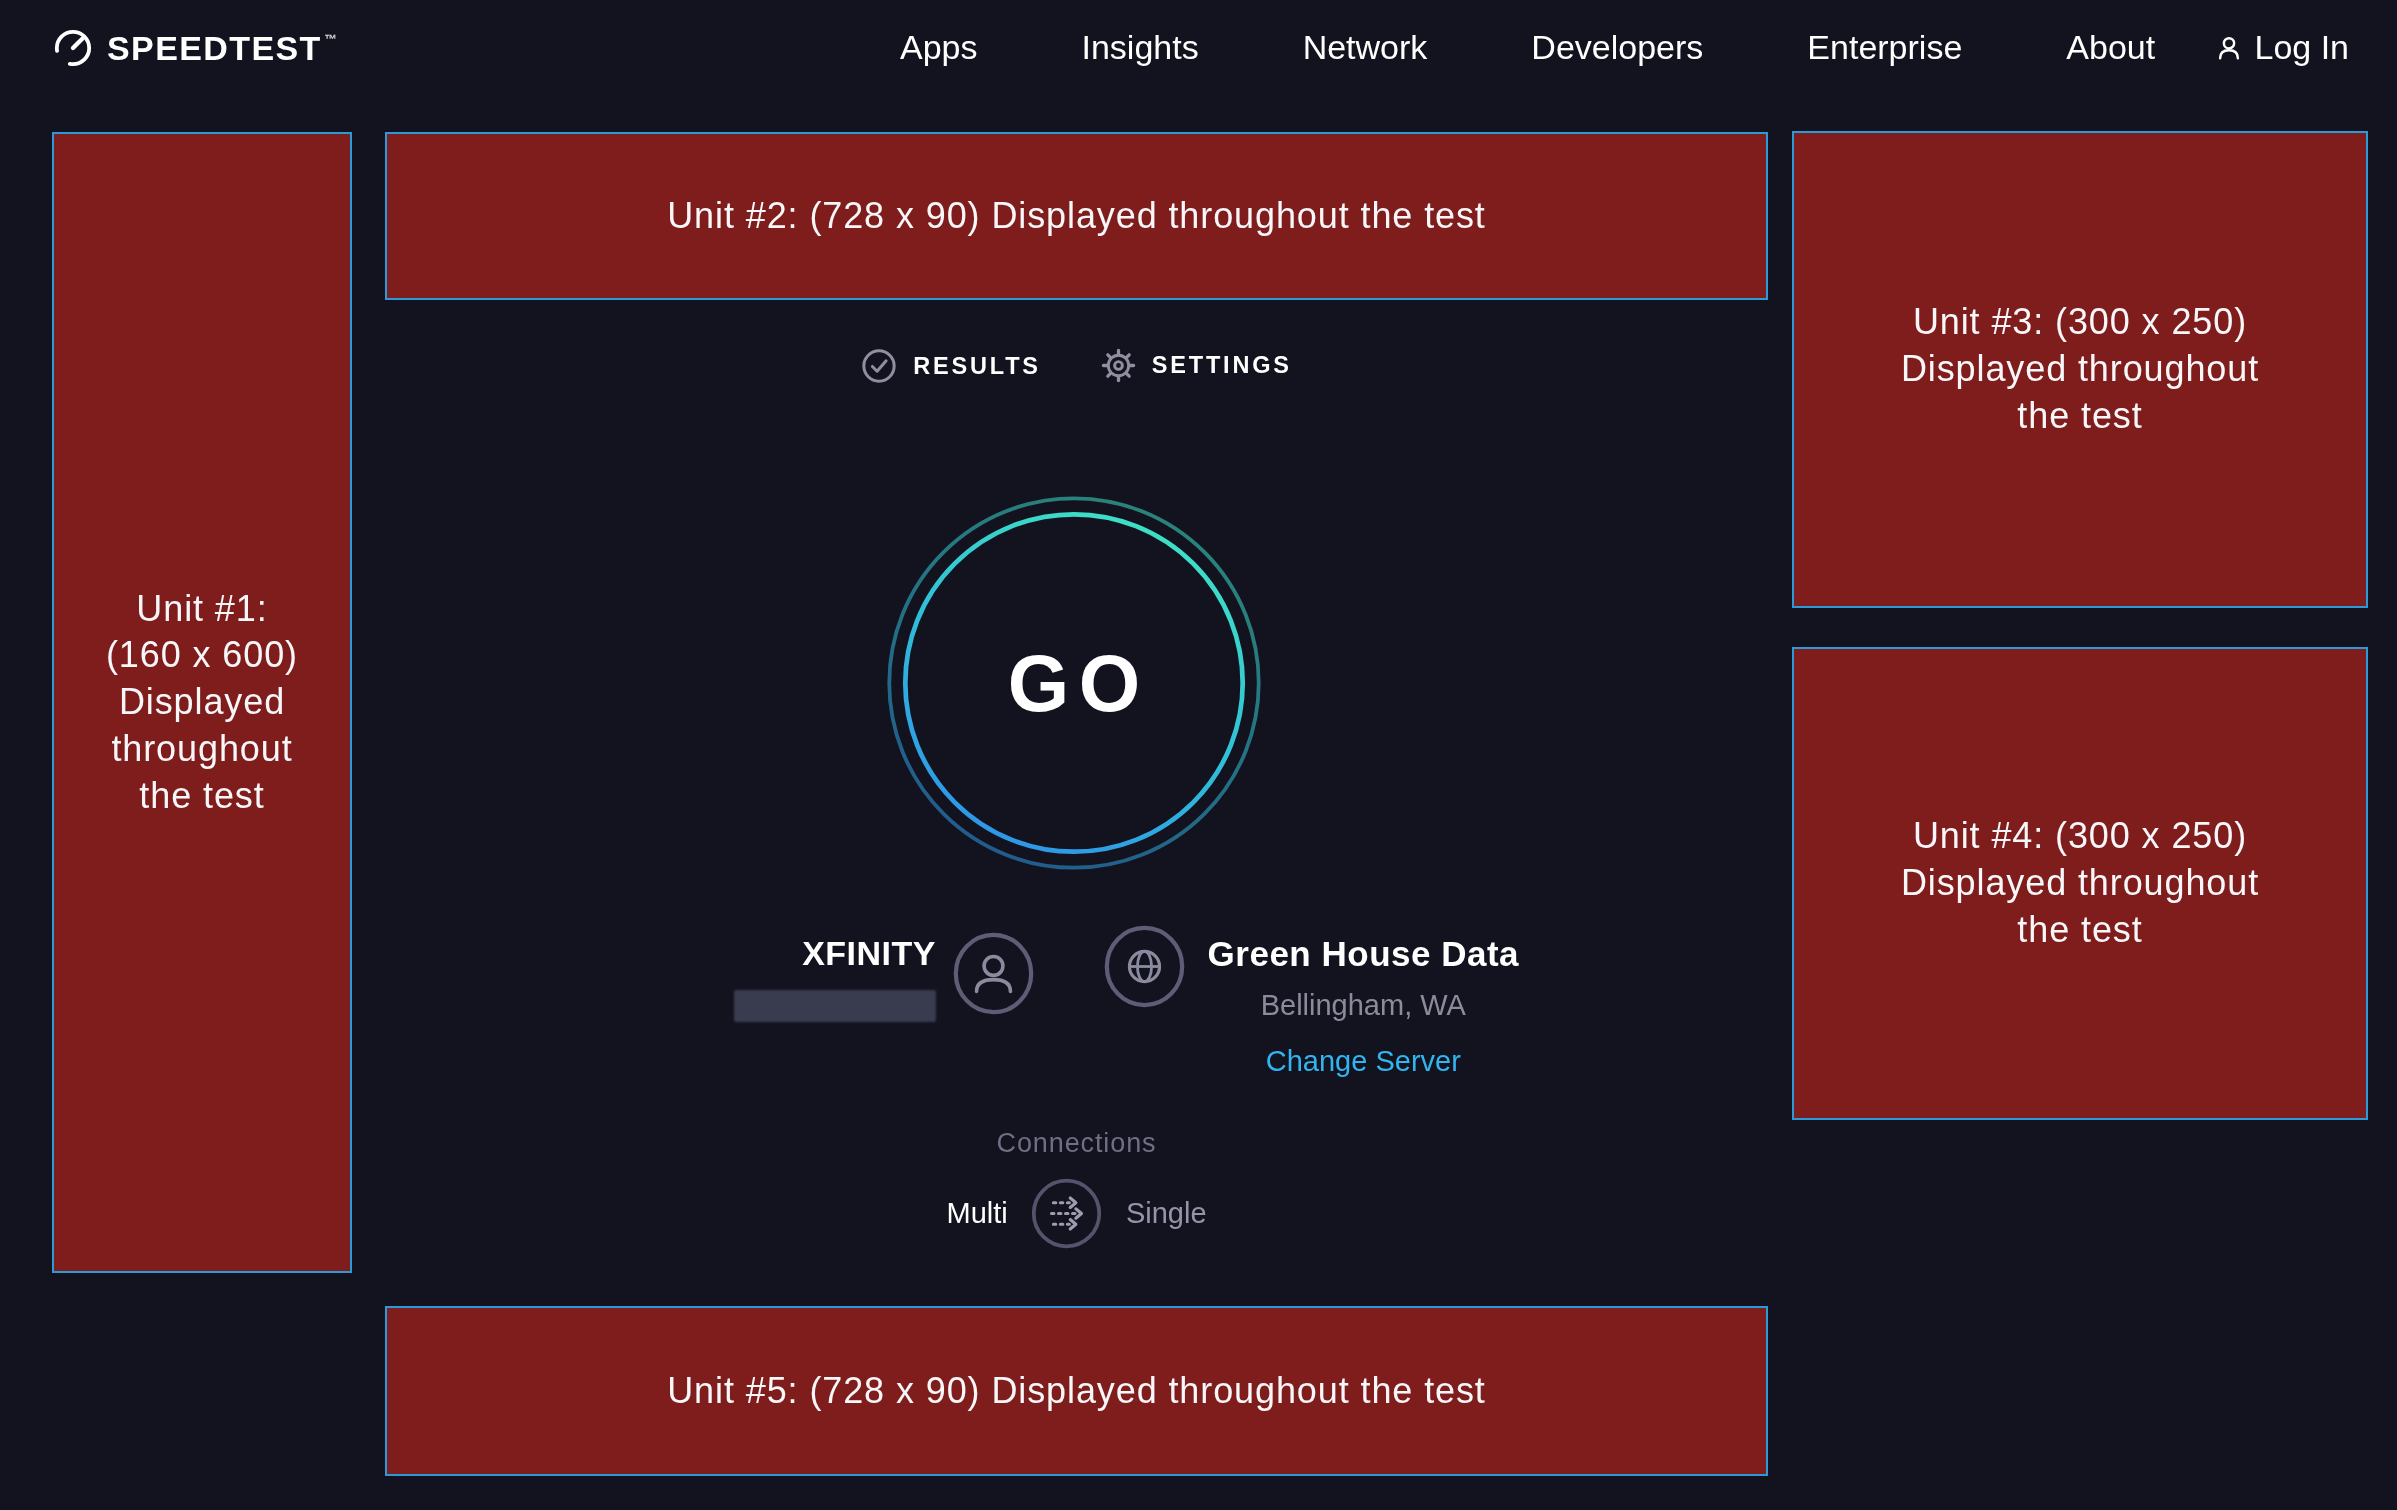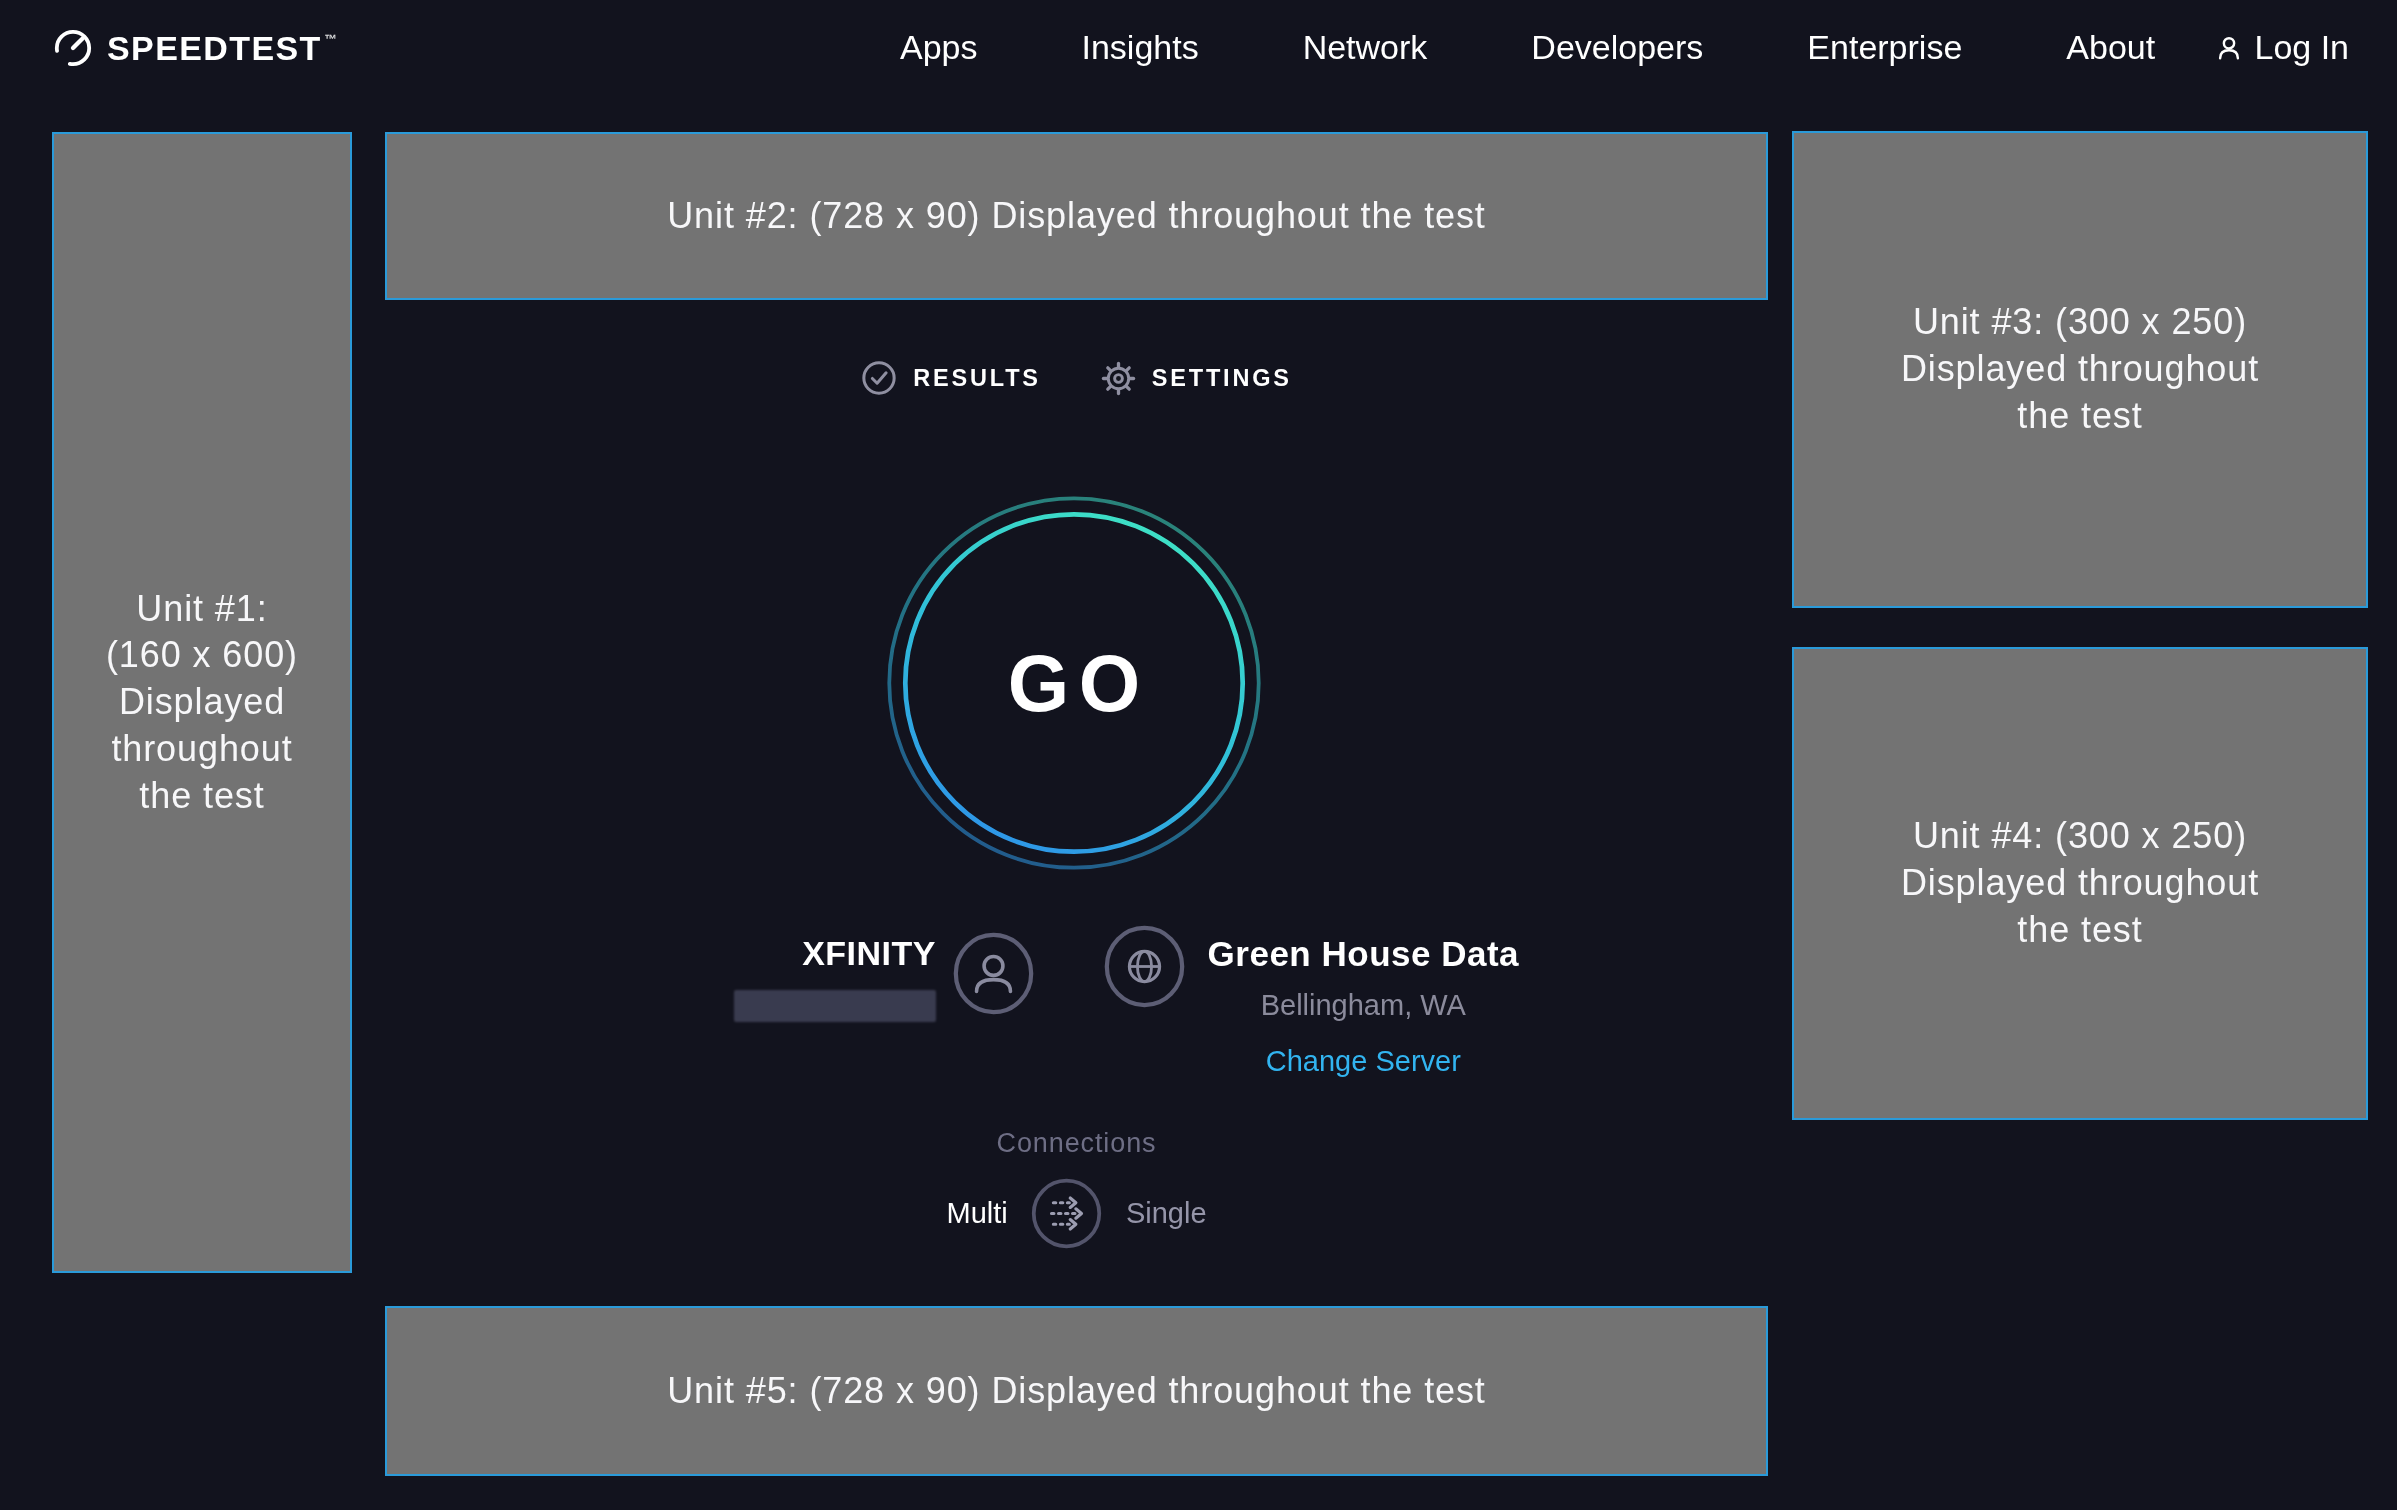--- a/index.html
+++ b/index.html
@@ -23,41 +23,41 @@
   .logo { display:flex; align-items:center; gap:14px; cursor:pointer; }
   .logo-text { font-size:34px; font-weight:700; letter-spacing:1.4px; line-height:1; }
   .logo-mark { font-size:12.2px; vertical-align:17px; margin-left:2.8px; opacity:.85; letter-spacing:0; }
   .mainnav { display:flex; align-items:center; gap:60px; font-size:34px; }
   .nav-item { cursor:pointer; white-space:nowrap;margin-left:44px; }
   .login { display:flex; align-items:center; gap:11.3px; cursor:pointer; }
 
   
   .ad {
     position:absolute;
-    background:#737373;
+    background:#7f1d1d;
     border:2.8px solid #2a9ad9;
     display:flex; align-items:center; justify-content:center;
     text-align:center;
     cursor:pointer;
   }
   .ad-text {
     font-size:36px; line-height:1.3; letter-spacing:0.9px;
     color:#f7f7f9; white-space:pre-line;
   }
   #ad1 { left:52px;   top:132px;  width:300px;  height:1141px; }
   #ad2 { left:385px;  top:132px;  width:1383px; height:168px;  }
   #ad3 { left:1792px; top:131px;  width:576px;  height:477px;  }
   #ad4 { left:1792px; top:647px;  width:576px;  height:473px;  }
   #ad5 { left:385px;  top:1306px; width:1383px; height:170px;  }
 
   
   .tabs {
-    position:absolute; top:378px; left:385px; width:1383px;
+    position:absolute; top:366px; left:385px; width:1383px;
     transform:translateY(-50%);
-    display:flex; justify-content:center; align-items:flex-end; gap:60px;
+    display:flex; justify-content:center; align-items:flex-start; gap:60px;
   }
   .tab { display:flex; align-items:center; gap:16px; cursor:pointer; }
   .tab-label { font-size:23.5px; font-weight:700; letter-spacing:2.8px; color:#ffffff; }
 
   
   .go-btn {
     position:absolute; left:1074px; top:683px;
     width:377px; height:377px;
     transform:translate(-50%,-50%);
     cursor:pointer; border-radius:50%;

